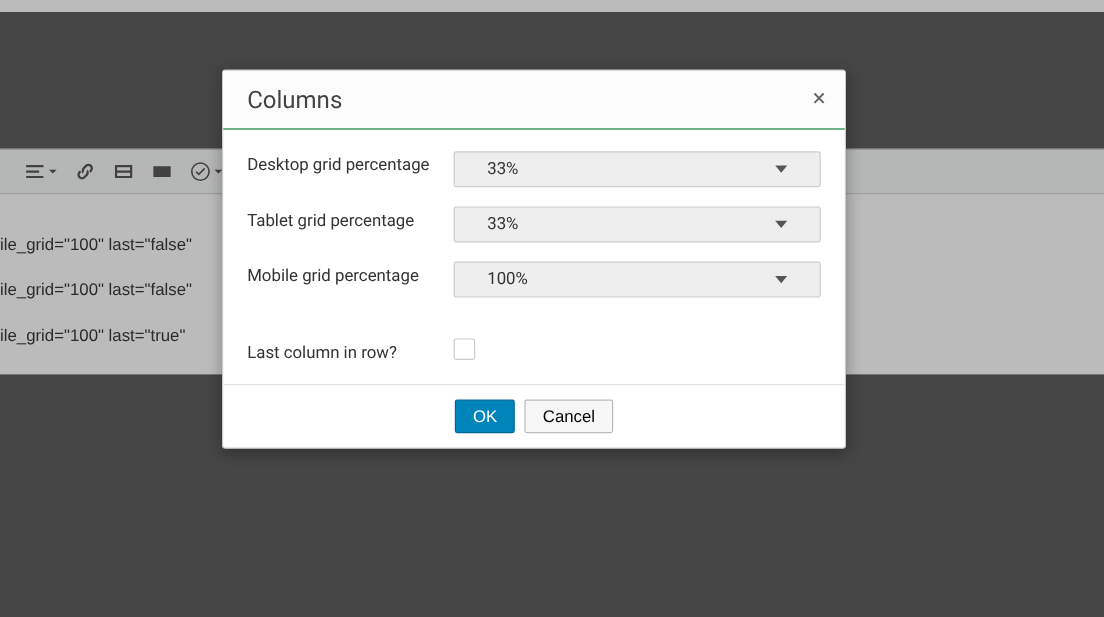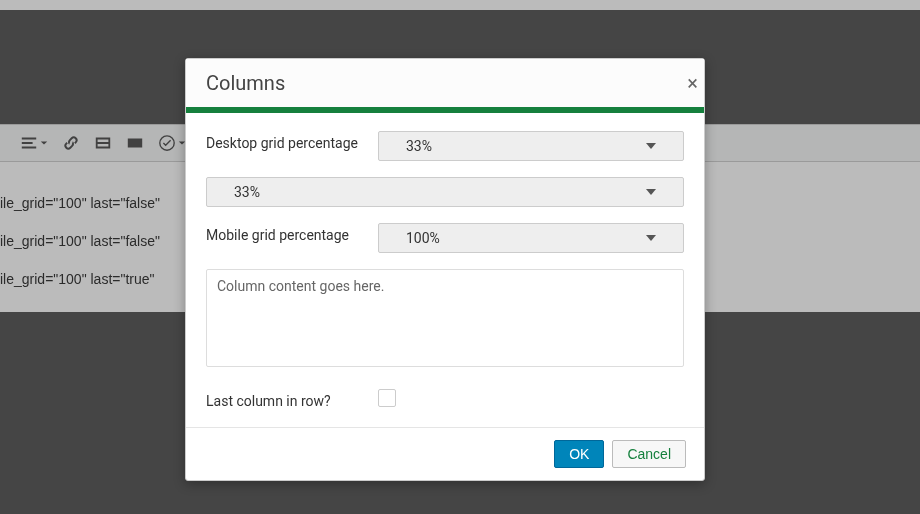--- a/index.html
+++ b/index.html
@@ -33,22 +33,22 @@
     .overlay {
       position: absolute; inset: 0;
       background: rgba(60,60,60,0.35);
     }
     .dialog {
       position: absolute; left: 185px; top: 58px; width: 520px;
       background: #fff; border: 1px solid #ccc; border-radius: 3px;
       box-shadow: 0 3px 12px rgba(0,0,0,0.3);
     }
     .dialog-header {
-      display: flex; align-items: center; justify-content: space-between;
-      padding: 12px 6px 12px 20px; border-bottom: 6px solid #15803d;
+      display: flex; align-items: flex-start; justify-content: space-between;
+      padding: 12px 16px 12px 20px; border-bottom: 1px solid #15803d;
       background: #fcfcfc;
     }
     .dialog-title { font-size: 20px; color: #444; font-weight: 400; }
     .close-x { font-size: 20px; color: #666; cursor: pointer; line-height: 1; }
     .dialog-body { padding: 18px 20px 14px 20px; }
     .form-row { display: flex; align-items: flex-start; margin-bottom: 16px; }
     .form-row.content-row { margin-bottom: 18px; }
     .form-row.content-row .form-label { align-self: center; }
     .form-label { width: 172px; font-size: 14px; color: #333; padding-top: 4px; }
     .form-control { flex: 1; }
@@ -63,25 +63,25 @@
       width: 100%; height: 98px; border: 1px solid #ddd; border-radius: 2px;
       padding: 8px 10px; font-size: 14px; color: #666; font-family: inherit;
       resize: none;
     }
     .checkbox {
       width: 18px; height: 18px; border: 1px solid #ccc; border-radius: 2px; background: #fff;
       cursor: pointer;
     }
     .dialog-footer {
       border-top: 1px solid #e5e5e5;
-      padding: 12px 18px; display: flex; justify-content: flex-end; gap: 8px;
+      padding: 12px 18px; display: flex; justify-content: center; gap: 8px;
     }
     .btn {
       height: 28px; padding: 0 14px; font-size: 14px; border-radius: 2px;
-      border: 1px solid #bbb; background: #f7f7f7; color: #15803d; cursor: pointer;
+      border: 1px solid #bbb; background: #f7f7f7; color: #000000; cursor: pointer;
     }
     .btn.primary { background: #0085ba; border-color: #006799; color: #fff; }
   </style>
 </head>
 <body>
 
 <div class="dark-strip strip-top"></div>
 <div class="white-strip"></div>
 
 <div class="toolbar">
@@ -140,42 +140,40 @@
       <div class="form-label">Desktop grid percentage</div>
       <div class="form-control">
         <div class="select">
           <span>33%</span>
           <span class="tri-down"></span>
         </div>
       </div>
     </div>
 
     <div class="form-row">
+      <div class="form-label">Tablet grid percentage</div>
       <div class="form-control">
         <div class="select">
           <span>33%</span>
           <span class="tri-down"></span>
         </div>
       </div>
     </div>
 
     <div class="form-row">
       <div class="form-label">Mobile grid percentage</div>
       <div class="form-control">
         <div class="select">
           <span>100%</span>
           <span class="tri-down"></span>
         </div>
       </div>
     </div>
 
     <div class="form-row content-row">
-      <div class="form-control">
-        <textarea class="textarea" style="">Column content goes here.</textarea>
-      </div>
     </div>
 
     <div class="form-row" style="margin-bottom:4px;">
       <div class="form-label">Last column in row?</div>
       <div class="form-control">
         <div class="checkbox"></div>
       </div>
     </div>
 
   </div>

